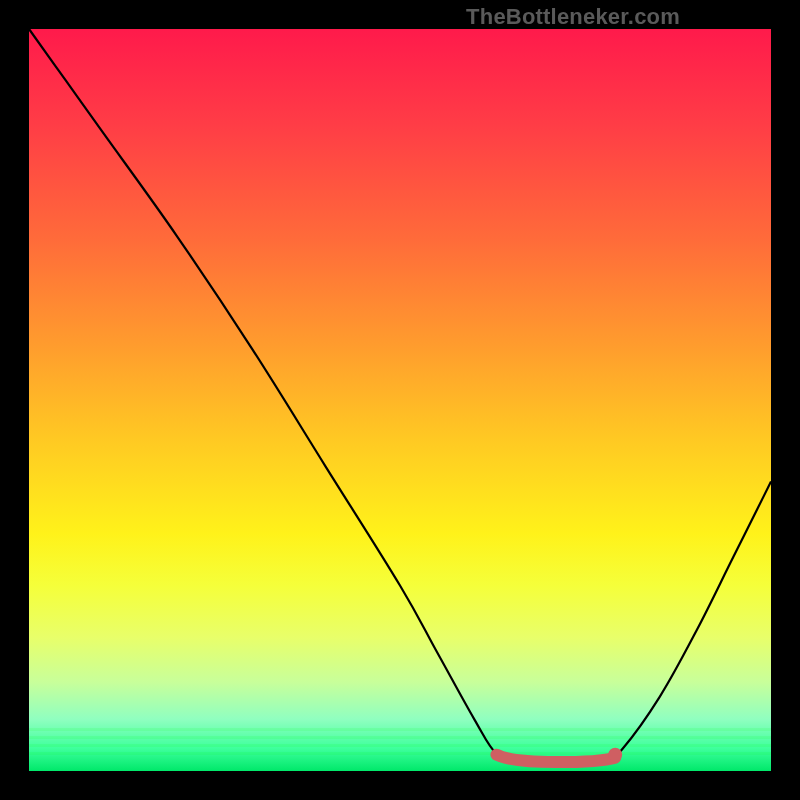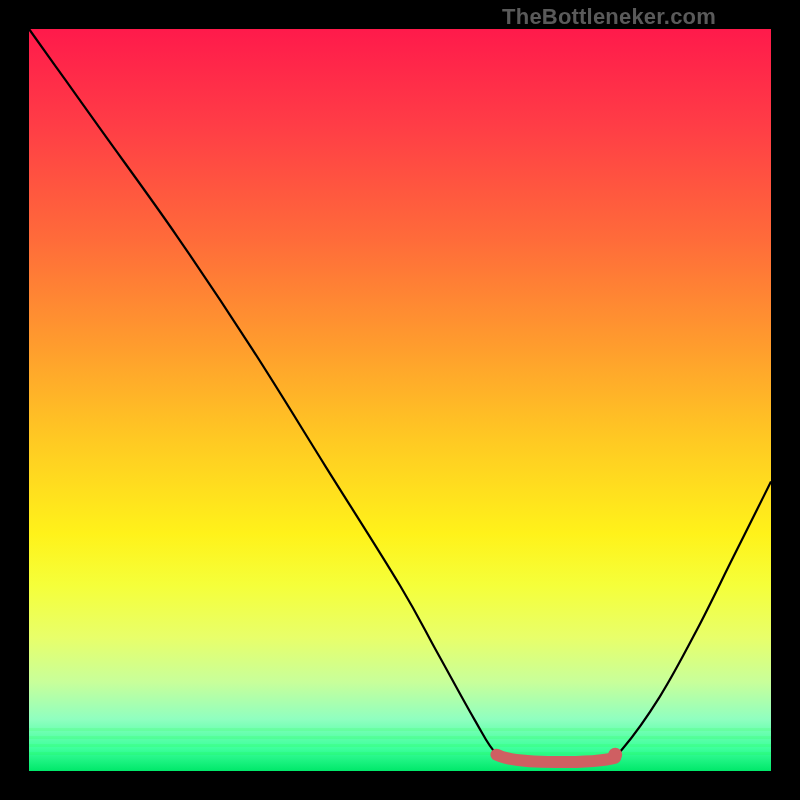--- a/index.html
+++ b/index.html
@@ -9,21 +9,20 @@
     height: 800px;
     background: #000;
     overflow: hidden;
     font-family: Arial, Helvetica, sans-serif;
   }
   .frame {
     position: relative;
     width: 696px;
     height: 800px;
     background: #000;
-    padding-left: 36px;
   }
   .watermark {
     position: absolute;
     top: 4px;
     right: 16px;
     color: #5a5a5a;
     font-size: 22px;
     font-weight: 600;
     letter-spacing: 0.2px;
     z-index: 10;

